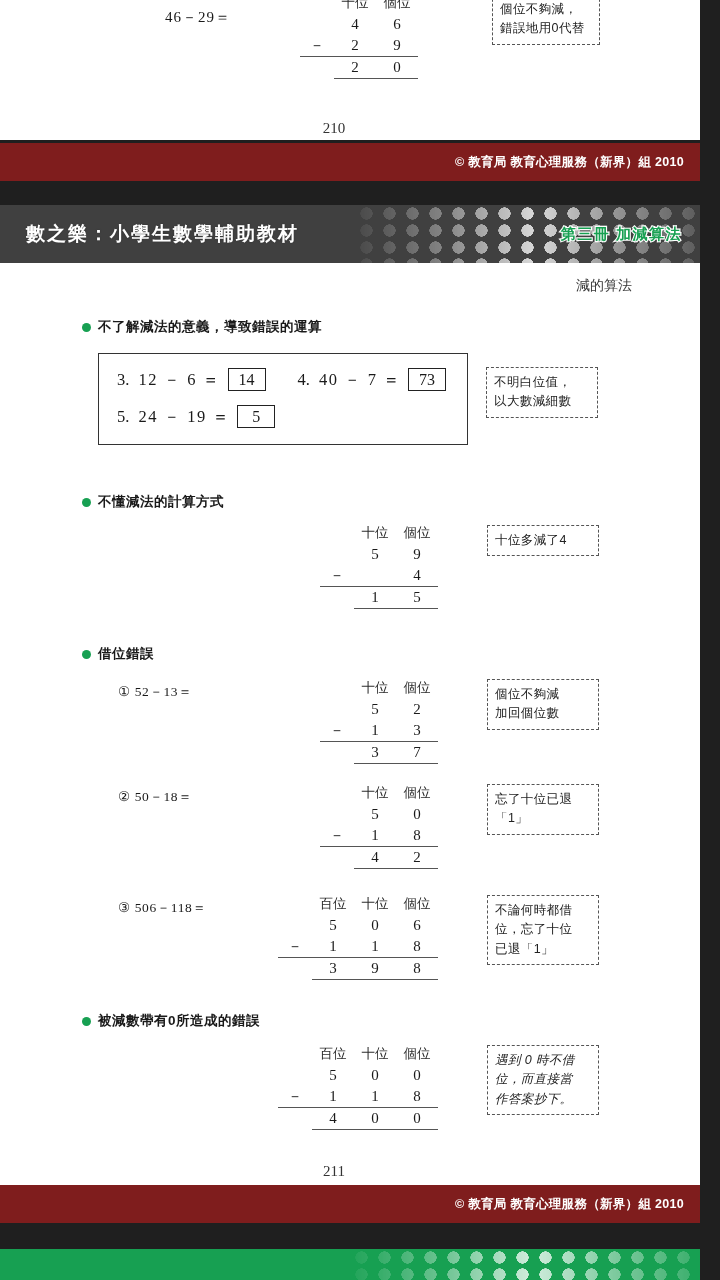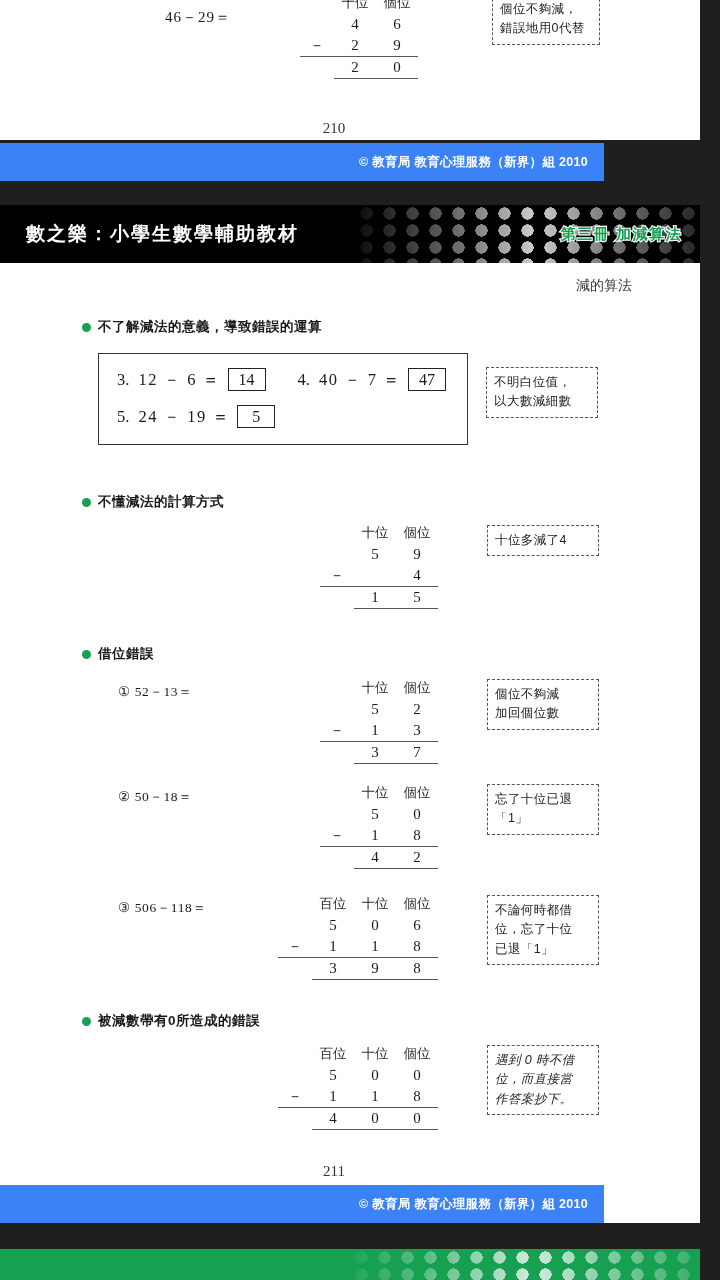--- a/index.html
+++ b/index.html
@@ -11,30 +11,30 @@
     position:relative;
   }
   .viewport{position:absolute;inset:0;width:720px;height:1280px;background:#1f1f1f;}
 
   
   .page{position:absolute;left:0;width:700px;background:#ffffff;}
   .page-top{top:0;height:140px;}
   .page-main{top:205px;height:1046px;}
 
   
-  .greenbar{position:absolute;left:0;width:604px;height:38px;background:#3b82f6;}
+  .greenbar{position:absolute;left:0;width:700px;height:38px;background:#7f1d1d;}
   .greenbar .copy{
     position:absolute;right:16px;top:50%;transform:translateY(-50%);
     color:#ffffff;font-size:12.5px;font-weight:bold;letter-spacing:.3px;
     white-space:nowrap;
   }
   .darkgap{position:absolute;left:0;width:720px;background:#1f1f1f;}
 
   
-  .banner{position:absolute;left:0;top:0;width:700px;height:58px;background:#000000;overflow:hidden;}
+  .banner{position:absolute;left:0;top:0;width:700px;height:58px;background:#404040;overflow:hidden;}
   .banner .dots{
     position:absolute;right:0;top:0;width:345px;height:58px;
     background-image:radial-gradient(circle at center, rgba(255,255,255,.80) 42%, rgba(255,255,255,0) 44%);
     background-size:23px 17px;
     -webkit-mask-image:linear-gradient(90deg, rgba(0,0,0,.05) 0%, rgba(0,0,0,.45) 26%, rgba(0,0,0,1) 52%, rgba(0,0,0,.55) 76%, rgba(0,0,0,.18) 100%);
     mask-image:linear-gradient(90deg, rgba(0,0,0,.05) 0%, rgba(0,0,0,.45) 26%, rgba(0,0,0,1) 52%, rgba(0,0,0,.55) 76%, rgba(0,0,0,.18) 100%);
   }
   .banner .btitle{
     position:absolute;left:26px;top:50%;transform:translateY(-50%);
     color:#ffffff;font-size:19px;font-weight:bold;letter-spacing:2px;white-space:nowrap;
@@ -175,21 +175,21 @@
     <div class="exbox" style="left:98px;top:148px;width:368px;height:90px;padding:0;">
       <div class="exrow" style="margin:14px 0 0 18px;">
         <div class="exitem">
           <span class="num">3.</span>
           <span class="expr">12 － 6 ＝</span>
           <span class="ansbox">14</span>
         </div>
         <div class="exitem" style="margin-left:32px;">
           <span class="num">4.</span>
           <span class="expr">40 － 7 ＝</span>
-          <span class="ansbox">47</span>
+          <span class="ansbox">73</span>
         </div>
       </div>
       <div class="exrow" style="margin:14px 0 0 18px;">
         <div class="exitem">
           <span class="num">5.</span>
           <span class="expr">24 － 19 ＝</span>
           <span class="ansbox">5</span>
         </div>
       </div>
     </div>

